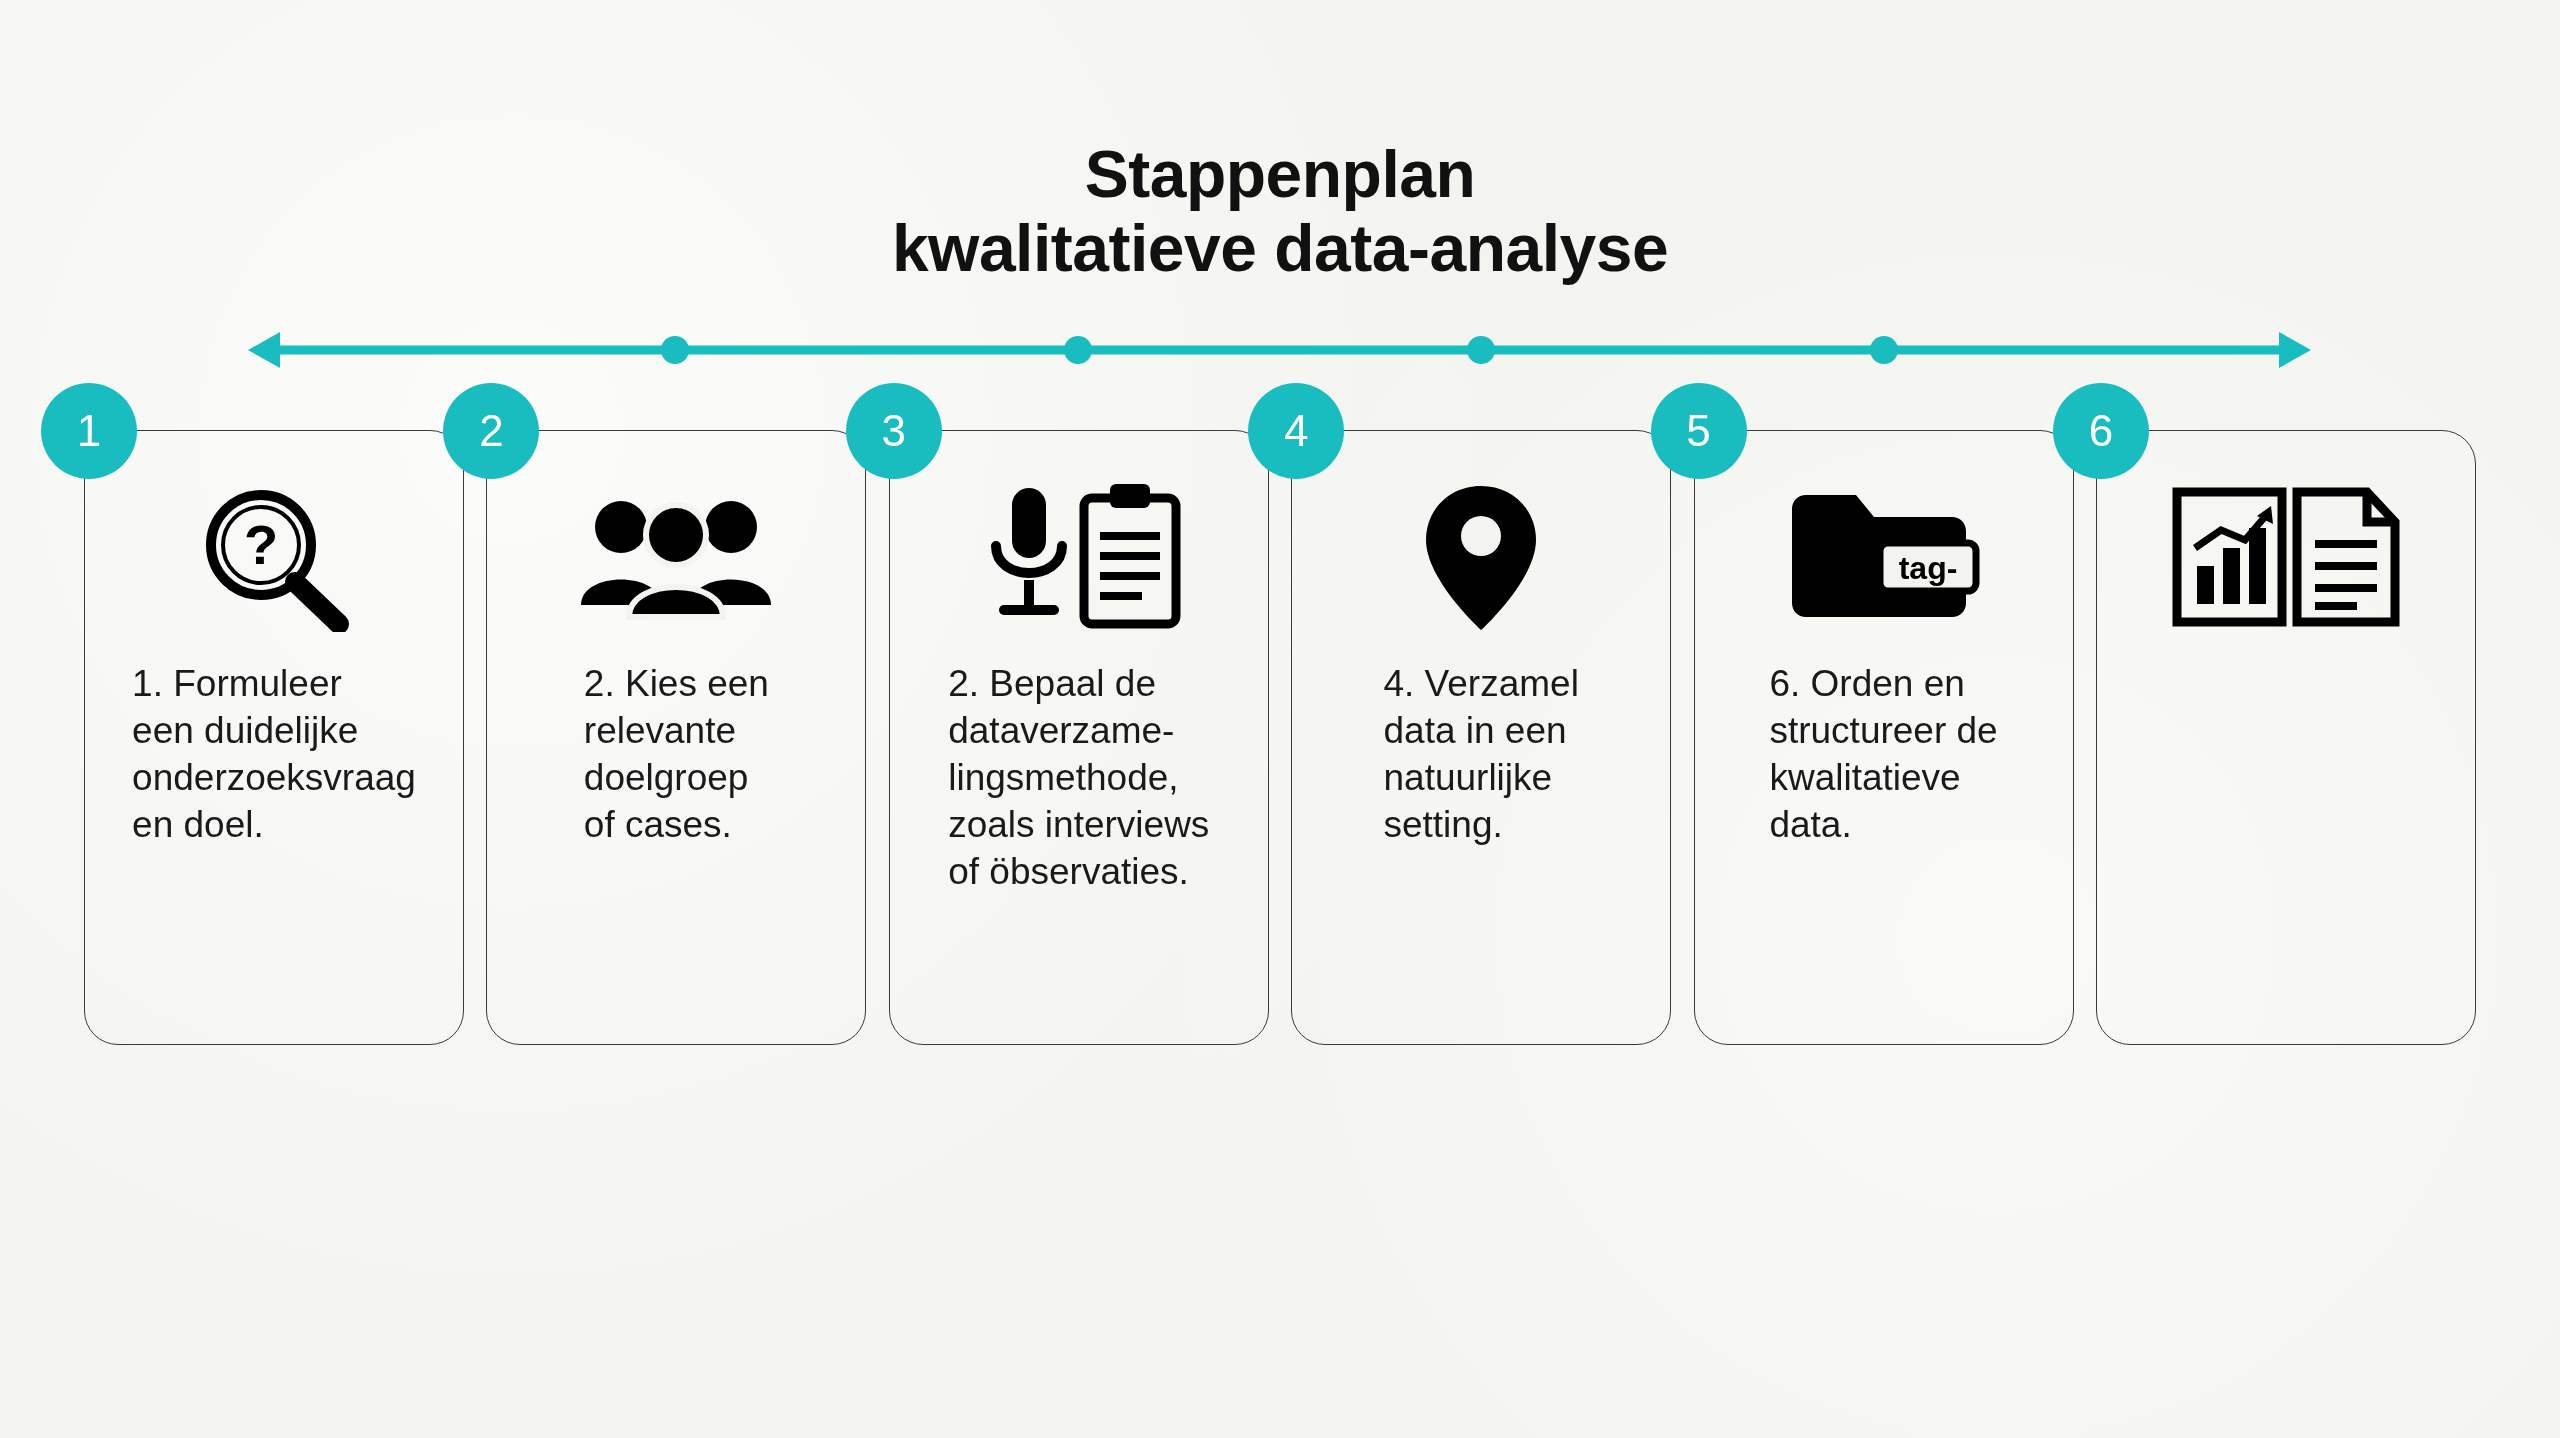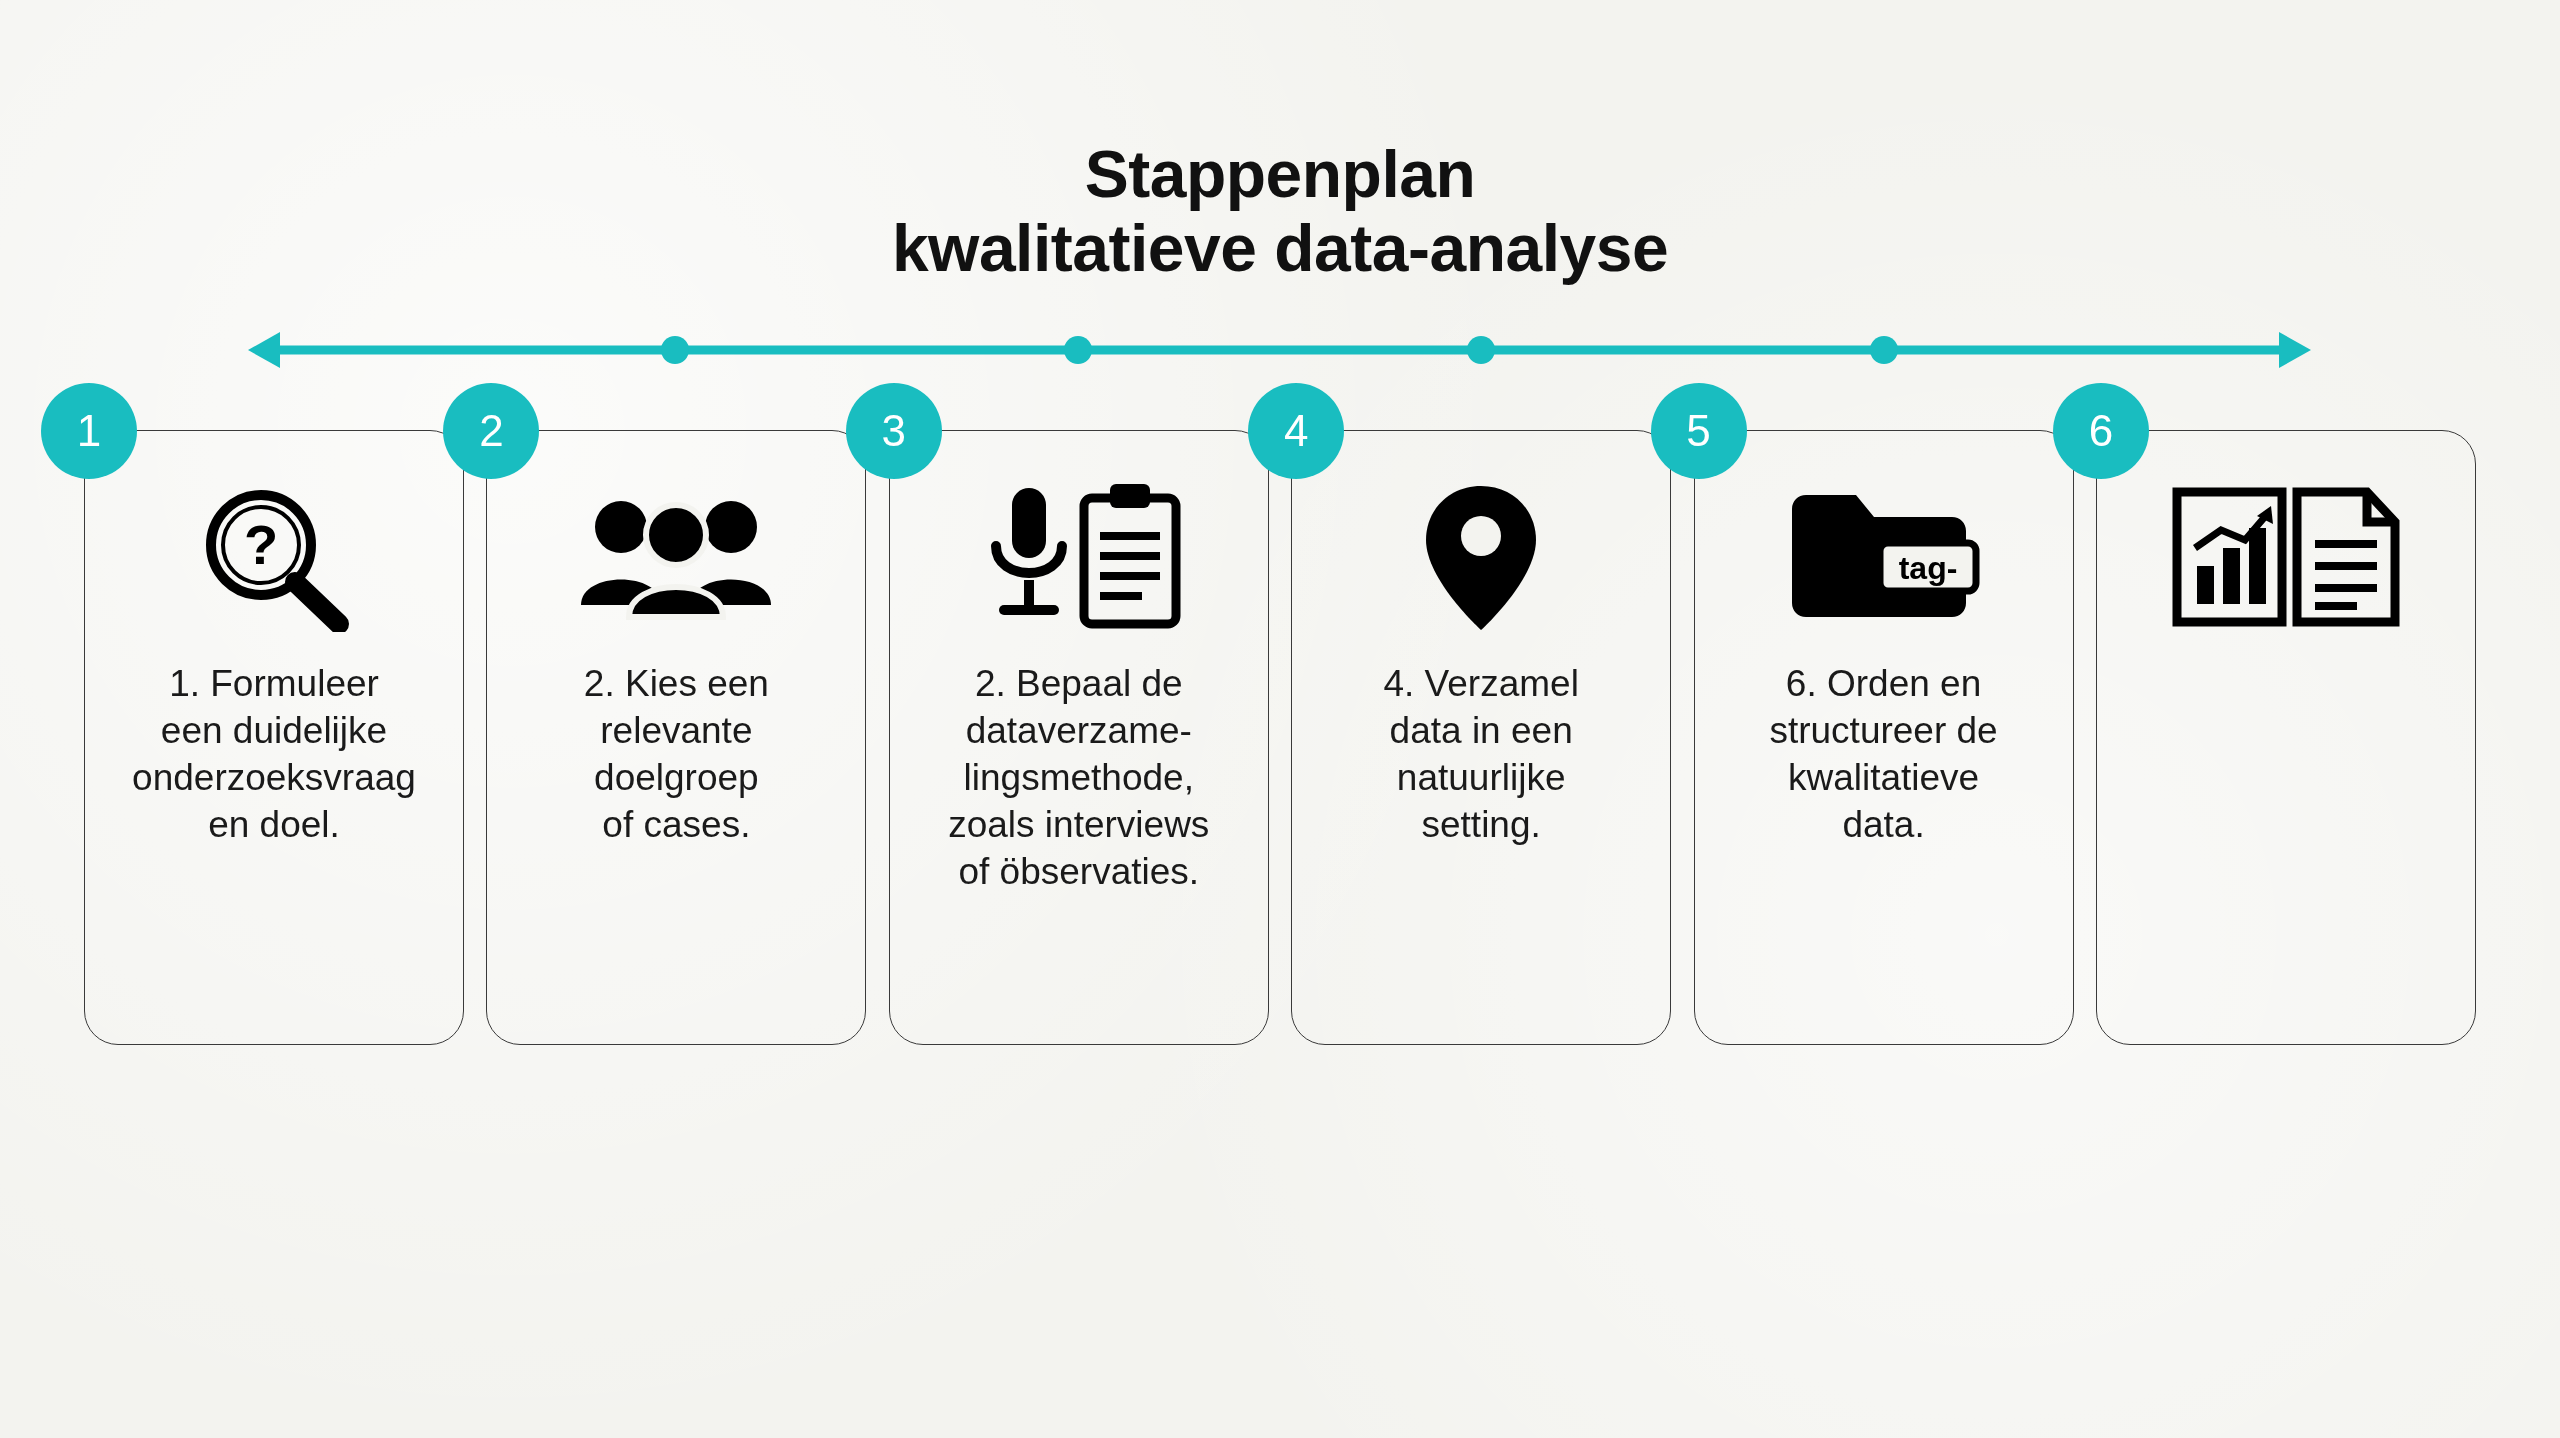--- a/index.html
+++ b/index.html
@@ -96,21 +96,21 @@
     align-items: center;
     justify-content: center;
     padding-top: 22px;
   }
   .icon-wrap svg { display: block; }
 
   .card-text {
     font-size: 37px;
     line-height: 1.27;
     color: #1a1a1a;
-    text-align: center;
+    text-align: left;
     padding: 0 22px;
     font-weight: 400;
     white-space: pre-line;
   }
 </style>
 </head>
 <body>
 
 <div id="infographic">
 

